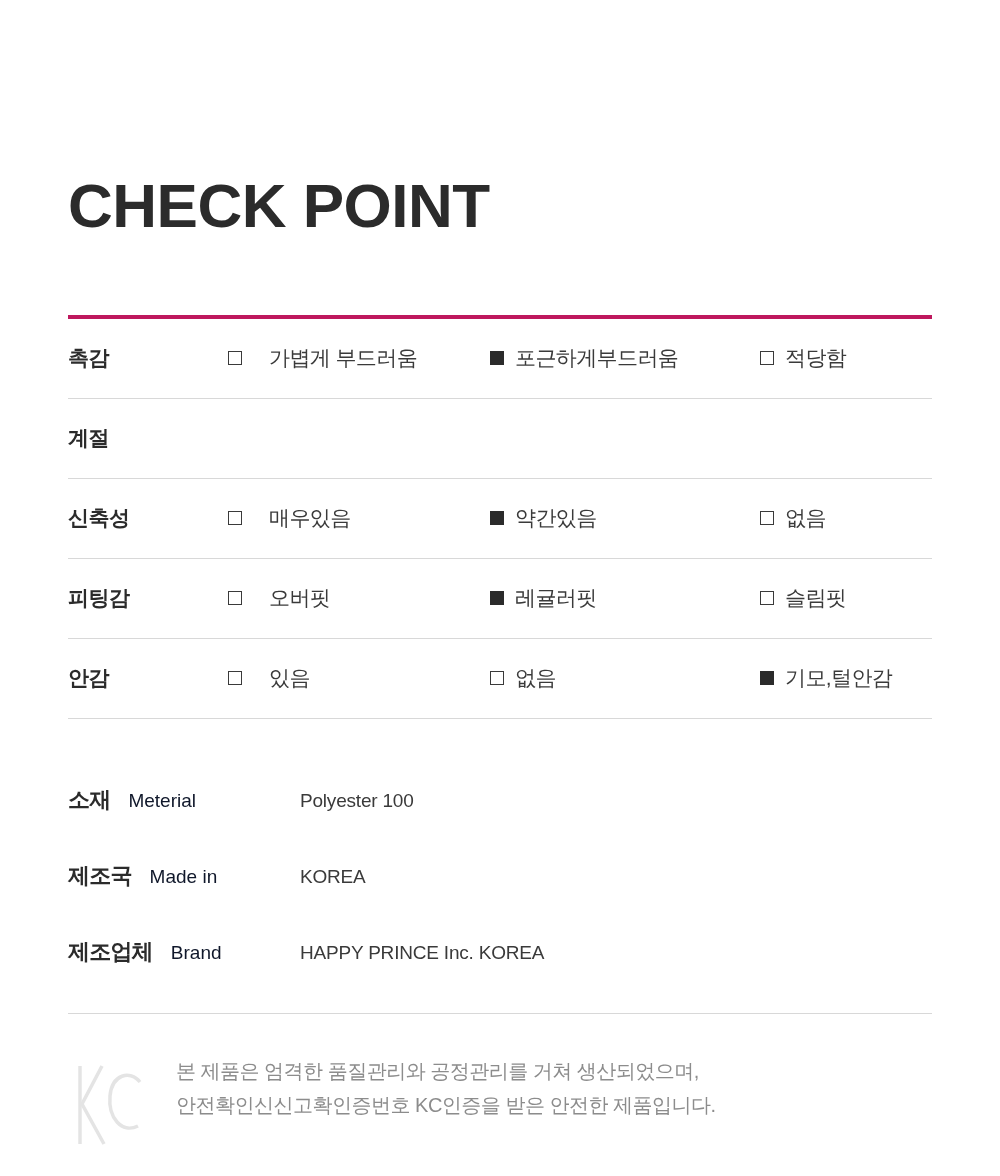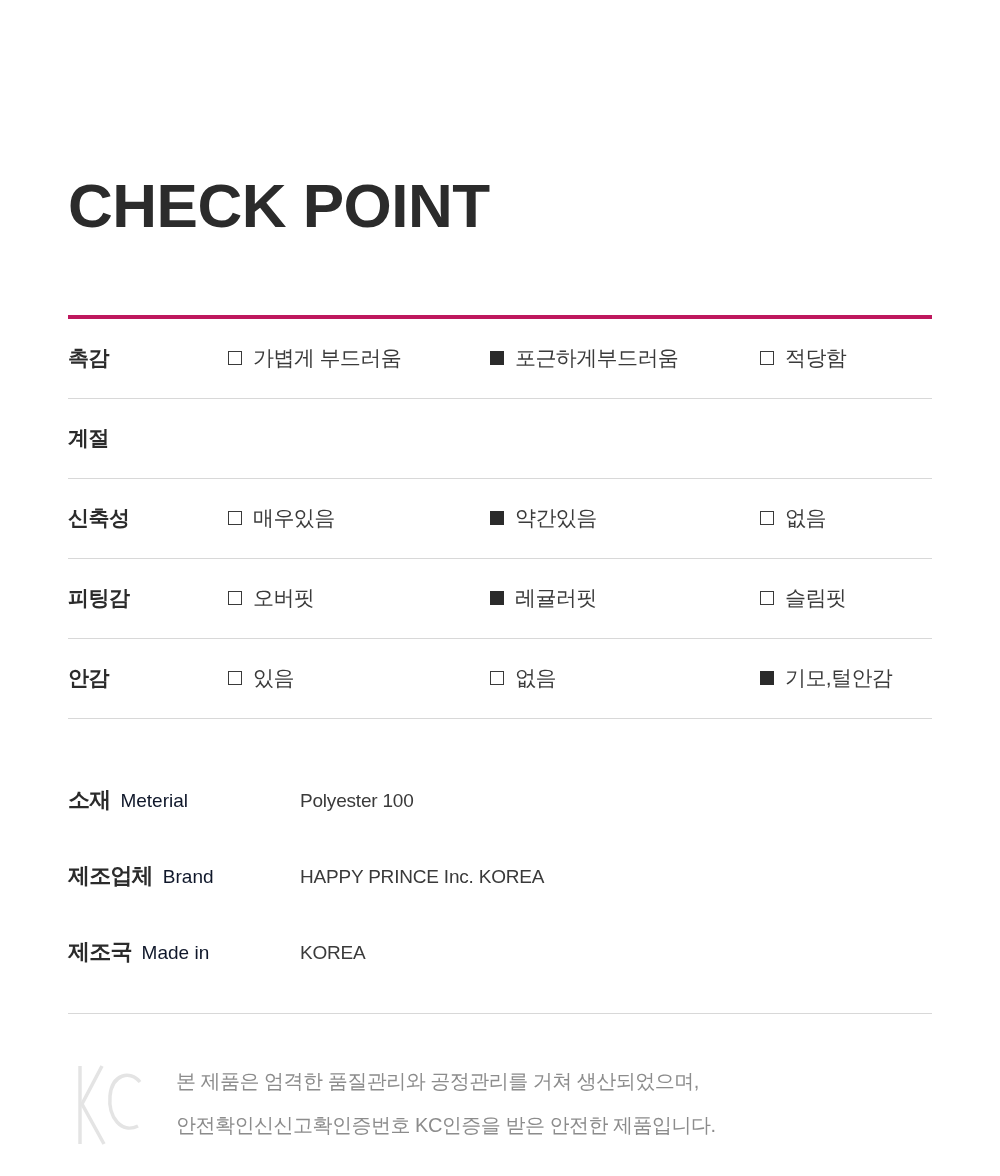--- a/index.html
+++ b/index.html
@@ -69,38 +69,39 @@
     margin-right: 11px;
     flex-shrink: 0;
     border: 1.6px solid #3a3a3a;
     background: #ffffff;
   }
   .opt.checked .box {
     background: #2b2b2b;
     border-color: #2b2b2b;
   }
   
-  .c1 { width: 262px; }
+  .c1 { width: 262px; gap: 16px; }
   .c2 { width: 270px; }
   .c3 { width: auto; }
 
   .info-block {
     margin-top: 44px;
     width: 864px;
   }
   .info-row {
     display: flex;
     align-items: baseline;
     margin-bottom: 24px;
   }
   .info-key {
     width: 232px;
     flex-shrink: 0;
     display: flex;
     align-items: baseline;
+    gap: 8px;
   }
   .info-key .kr {
     font-size: 22px;
     font-weight: bold;
     color: #2b2b2b;
     letter-spacing: -0.8px;
   }
   .info-key .en {
     font-size: 19px;
     color: #0f172a;
@@ -132,21 +133,21 @@
     padding-top: 6px;
     color: #e2e2e2;
   }
   .kc-text {
     font-size: 20px;
     line-height: 1.72;
     color: #8c8c8c;
     letter-spacing: -0.5px;
     padding-left: 16px;
   }
-  .kc-text div { white-space: nowrap; margin-top: 10px; }
+  .kc-text div { white-space: nowrap; }
 </style>
 </head>
 <body>
 
 <div class="page">
 
   <h1 class="title">CHECK POINT</h1>
 
   <div class="check-table">
 
@@ -231,31 +232,31 @@
   <div class="info-block">
     <div class="info-row">
       <div class="info-key">
         <span class="kr">소재</span>
         <span class="en">Meterial</span>
       </div>
       <div class="info-val">Polyester 100</div>
     </div>
     <div class="info-row">
       <div class="info-key">
+        <span class="kr">제조국</span>
+        <span class="en">Made in</span>
+      </div>
+      <div class="info-val">KOREA</div>
+    </div>
+    <div class="info-row">
+      <div class="info-key">
         <span class="kr">제조업체</span>
         <span class="en">Brand</span>
       </div>
       <div class="info-val">HAPPY PRINCE Inc. KOREA</div>
-    </div>
-    <div class="info-row">
-      <div class="info-key">
-        <span class="kr">제조국</span>
-        <span class="en">Made in</span>
-      </div>
-      <div class="info-val">KOREA</div>
     </div>
   </div>
 
   <div class="divider"></div>
 
   <div class="kc-block">
     <div class="kc-logo">
       <svg width="80" height="90" viewBox="0 0 80 90" aria-hidden="true">
         <g fill="none" stroke="#e4e4e4" stroke-width="3.5">
           <path d="M12 6 L12 84"></path>

